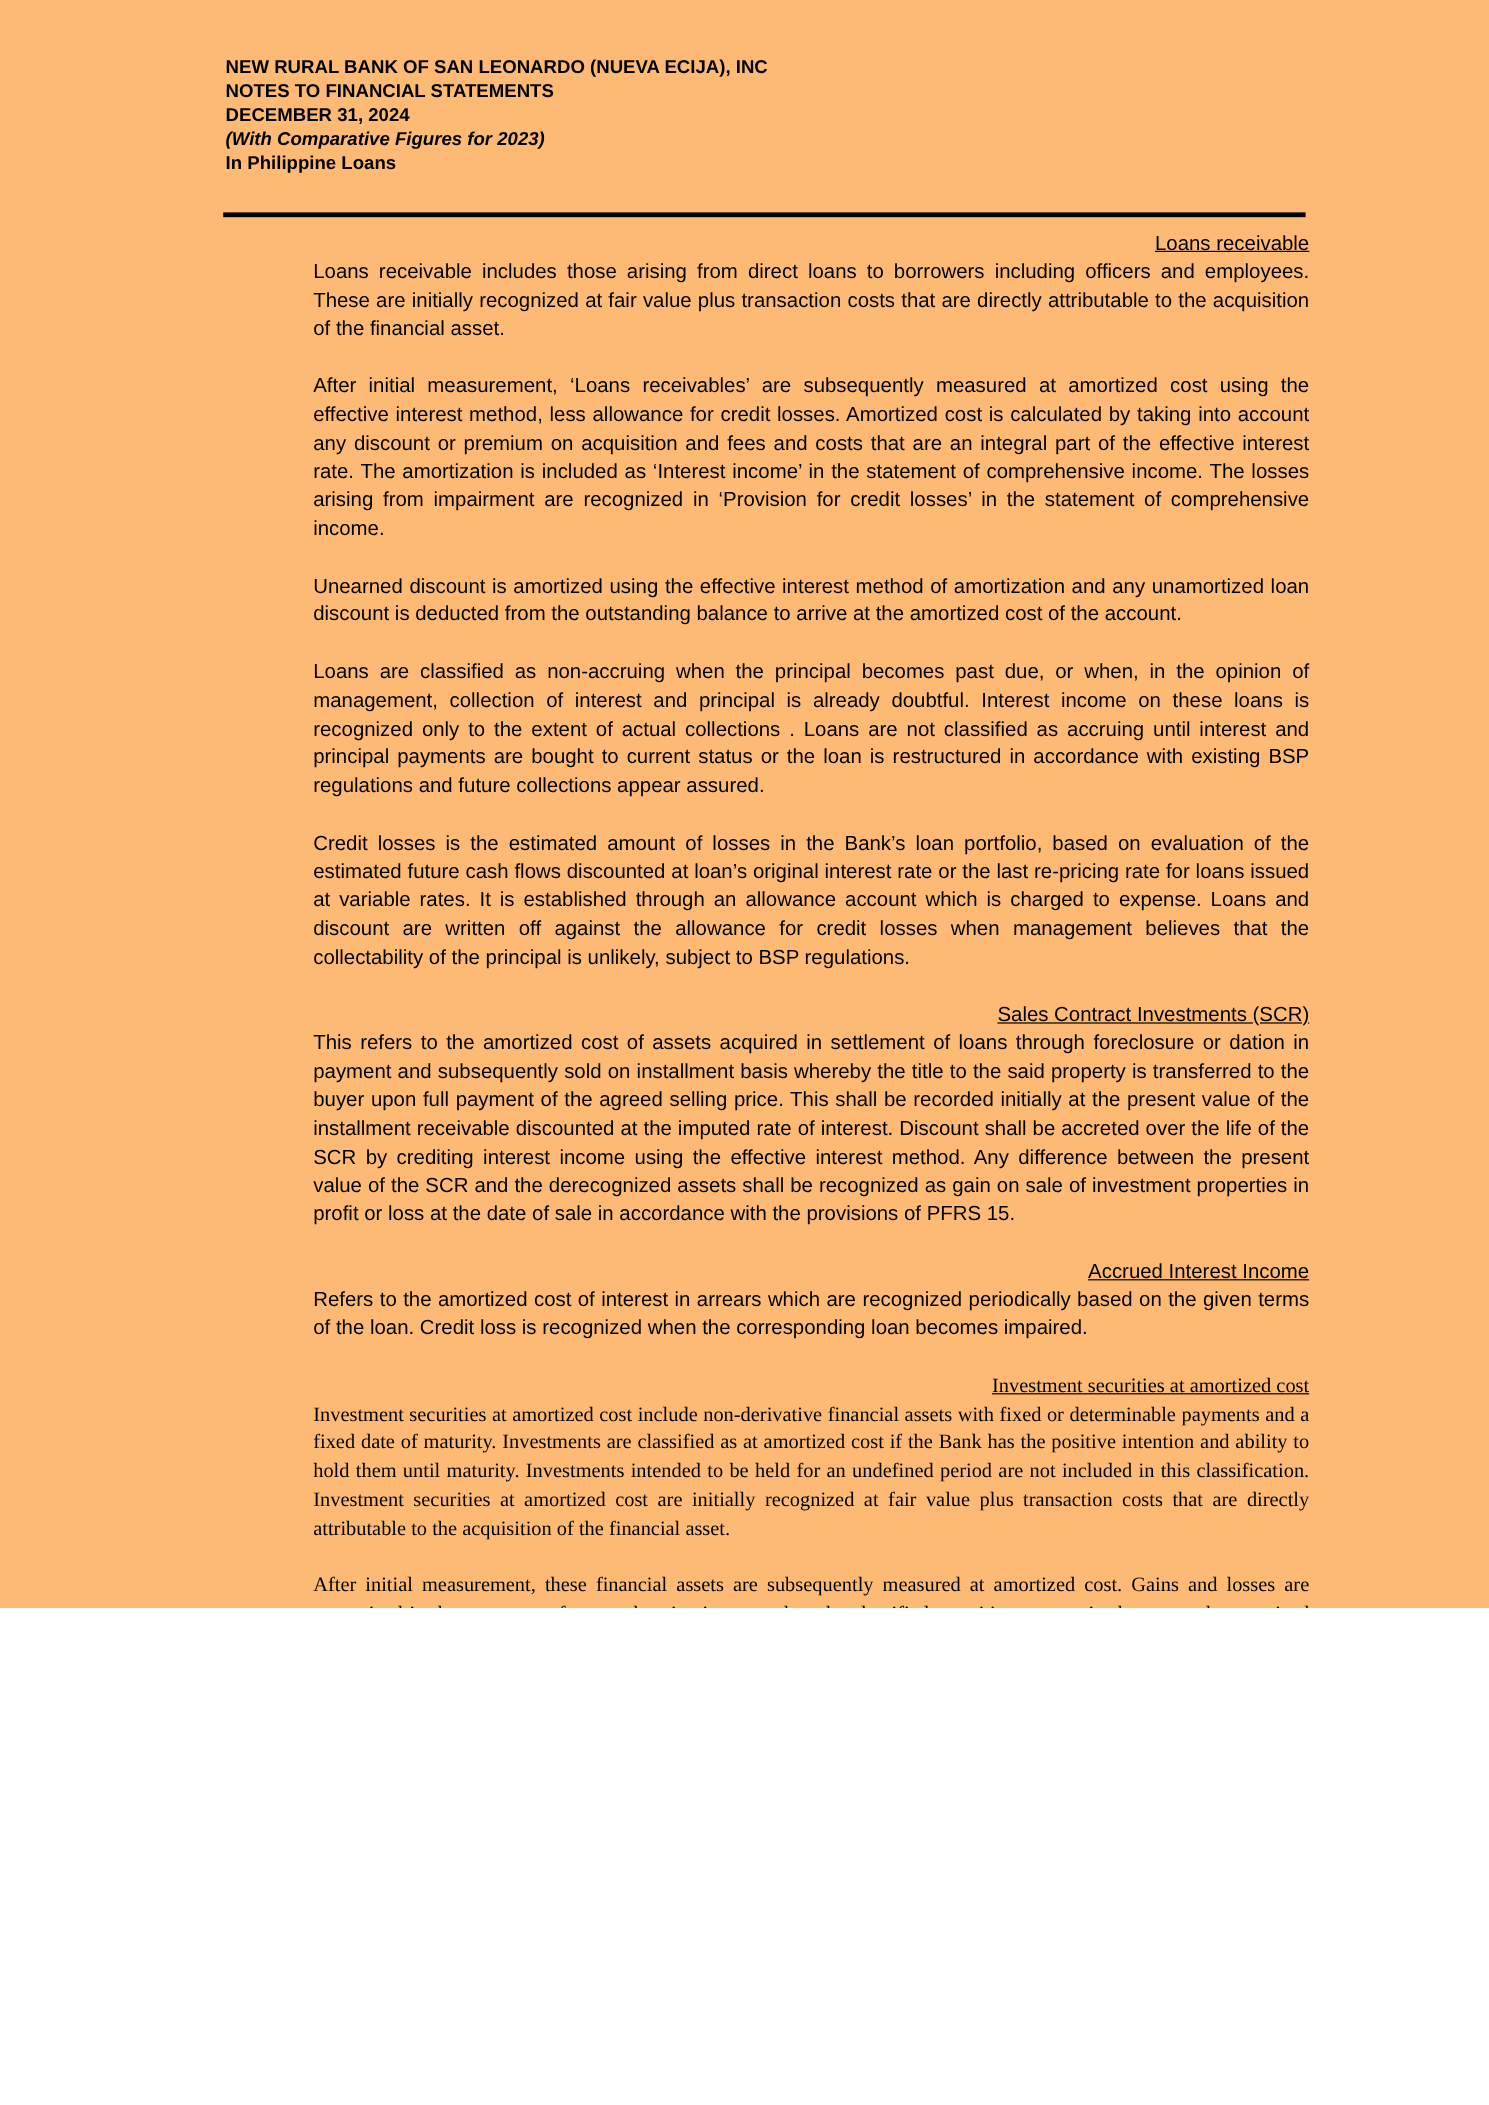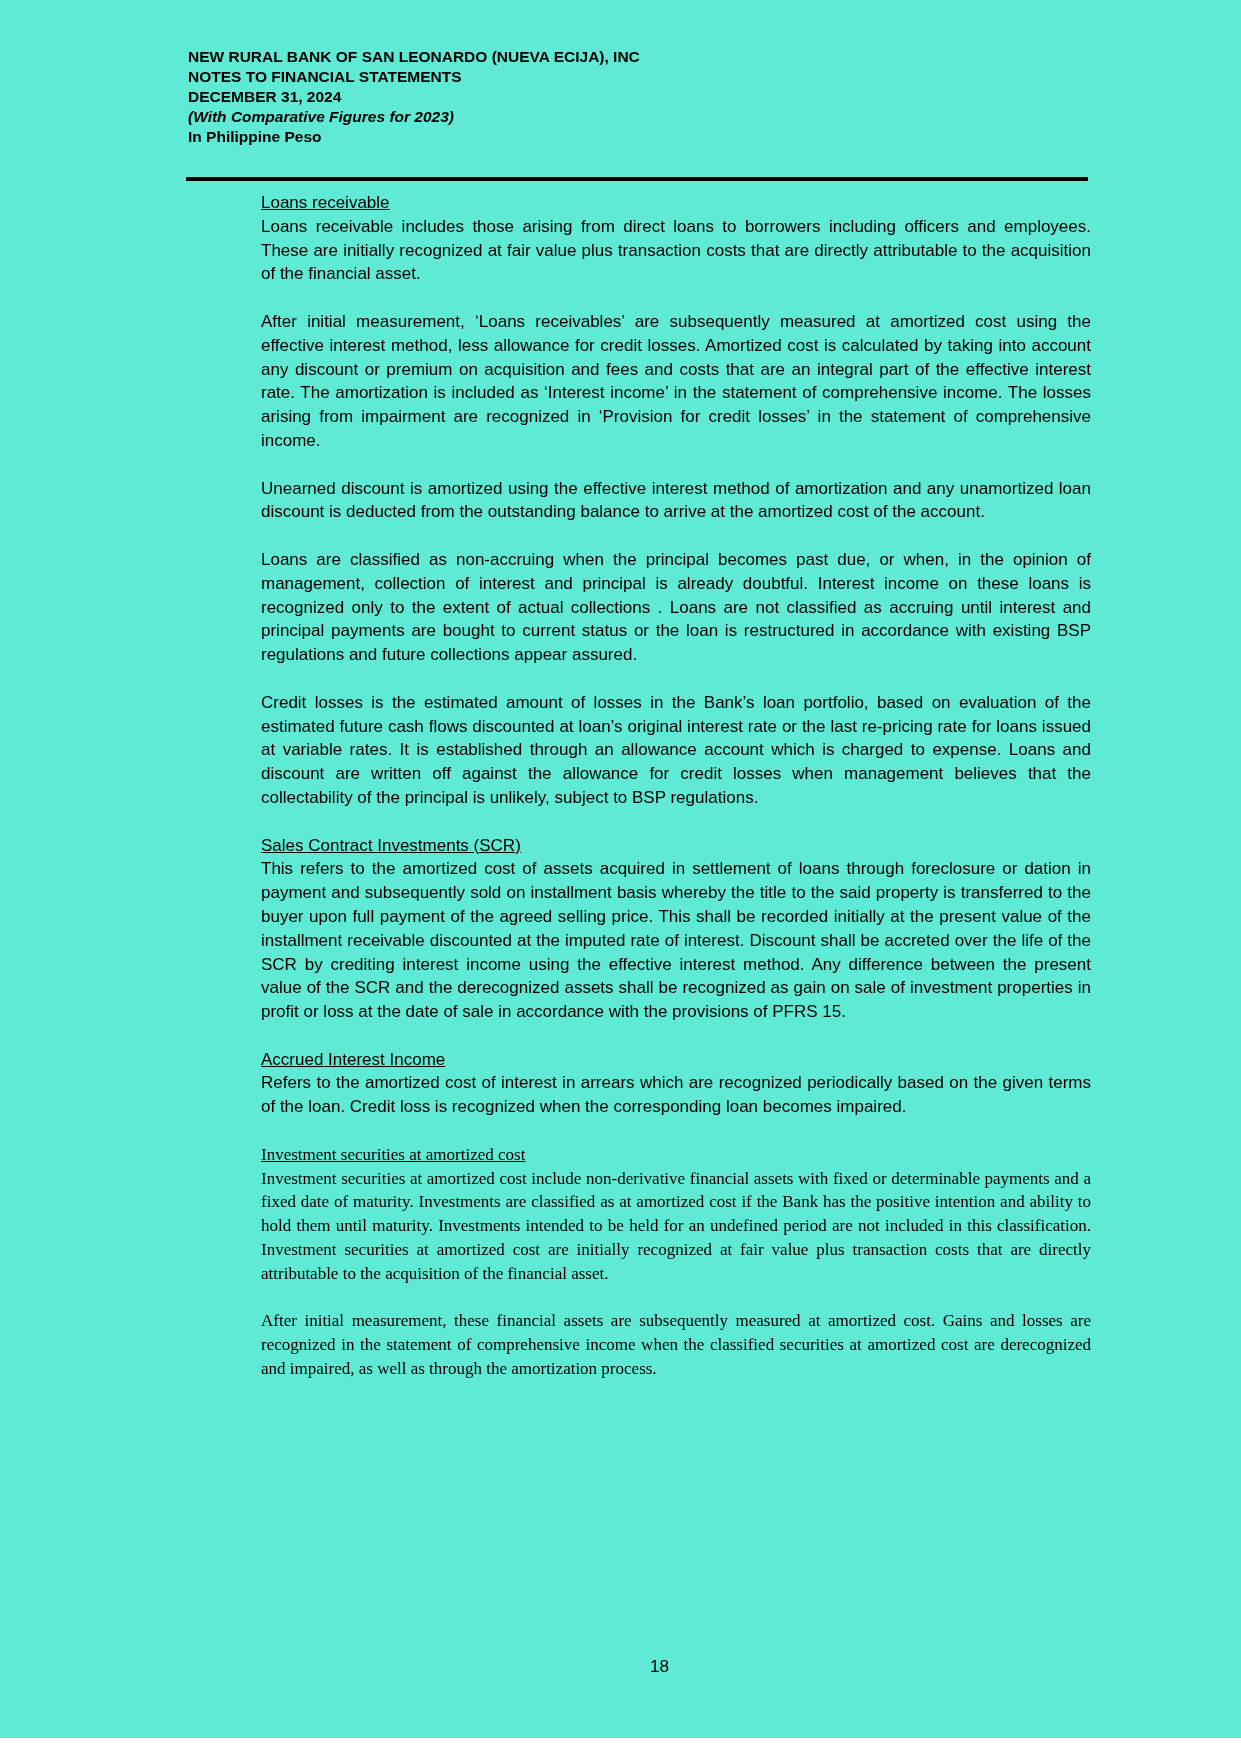--- a/index.html
+++ b/index.html
@@ -3,22 +3,22 @@
 <meta charset="utf-8">
 <style>
   html, body {
     margin: 0;
     padding: 0;
     background: #ffffff;
   }
   .page {
     position: relative;
     width: 1241px;
-    height: 1738px;
-    background: #5eead4;
+    height: 1340px;
+    background: #fdba74;
     font-family: "Liberation Sans", sans-serif;
     color: #000000;
     overflow: hidden;
   }
   .header-block {
     position: absolute;
     left: 188px;
     top: 47px;
     font-size: 15.5px;
     line-height: 20px;
@@ -42,21 +42,21 @@
     width: 830px;
     font-size: 17px;
     line-height: 23.8px;
     text-align: justify;
   }
   .section-heading {
     font-size: 17px;
     font-weight: normal;
     text-decoration: underline;
     margin: 0;
-    text-align: left;
+    text-align: right;
   }
   .para {
     margin: 0 0 23.8px 0;
   }
   .para:last-child { margin-bottom: 0; }
   .section { margin-bottom: 23.8px; }
   .section:last-child { margin-bottom: 0; font-family: Liberation Serif, serif; }
   .page-number {
     position: absolute;
     left: 272px;
@@ -70,21 +70,21 @@
 </head>
 <body>
 
 <div class="page">
 
   <div class="header-block">
     <span class="header-line">NEW RURAL BANK OF SAN LEONARDO (NUEVA ECIJA), INC</span>
     <span class="header-line">NOTES TO FINANCIAL STATEMENTS</span>
     <span class="header-line">DECEMBER 31, 2024</span>
     <span class="header-line italic">(With Comparative Figures for 2023)</span>
-    <span class="header-line">In Philippine Peso</span>
+    <span class="header-line">In Philippine Loans</span>
   </div>
 
   <div class="divider-rule"></div>
 
   <div class="content">
 
     <div class="section">
       <h3 class="section-heading">Loans receivable</h3>
       <p class="para">Loans receivable includes those arising from direct loans to borrowers including officers and employees. These are initially recognized at fair value plus transaction costs that are directly attributable to the acquisition of the financial asset.</p>
       <p class="para">After initial measurement, ‘Loans receivables’ are subsequently measured at amortized cost using the effective interest method, less allowance for credit losses.  Amortized cost is calculated by taking into account any discount or premium on acquisition and fees and costs that are an integral part of the effective interest rate. The amortization is included as ‘Interest income’ in the statement of comprehensive income. The losses arising from impairment are recognized in ‘Provision for credit losses’ in the statement of comprehensive income.</p>

